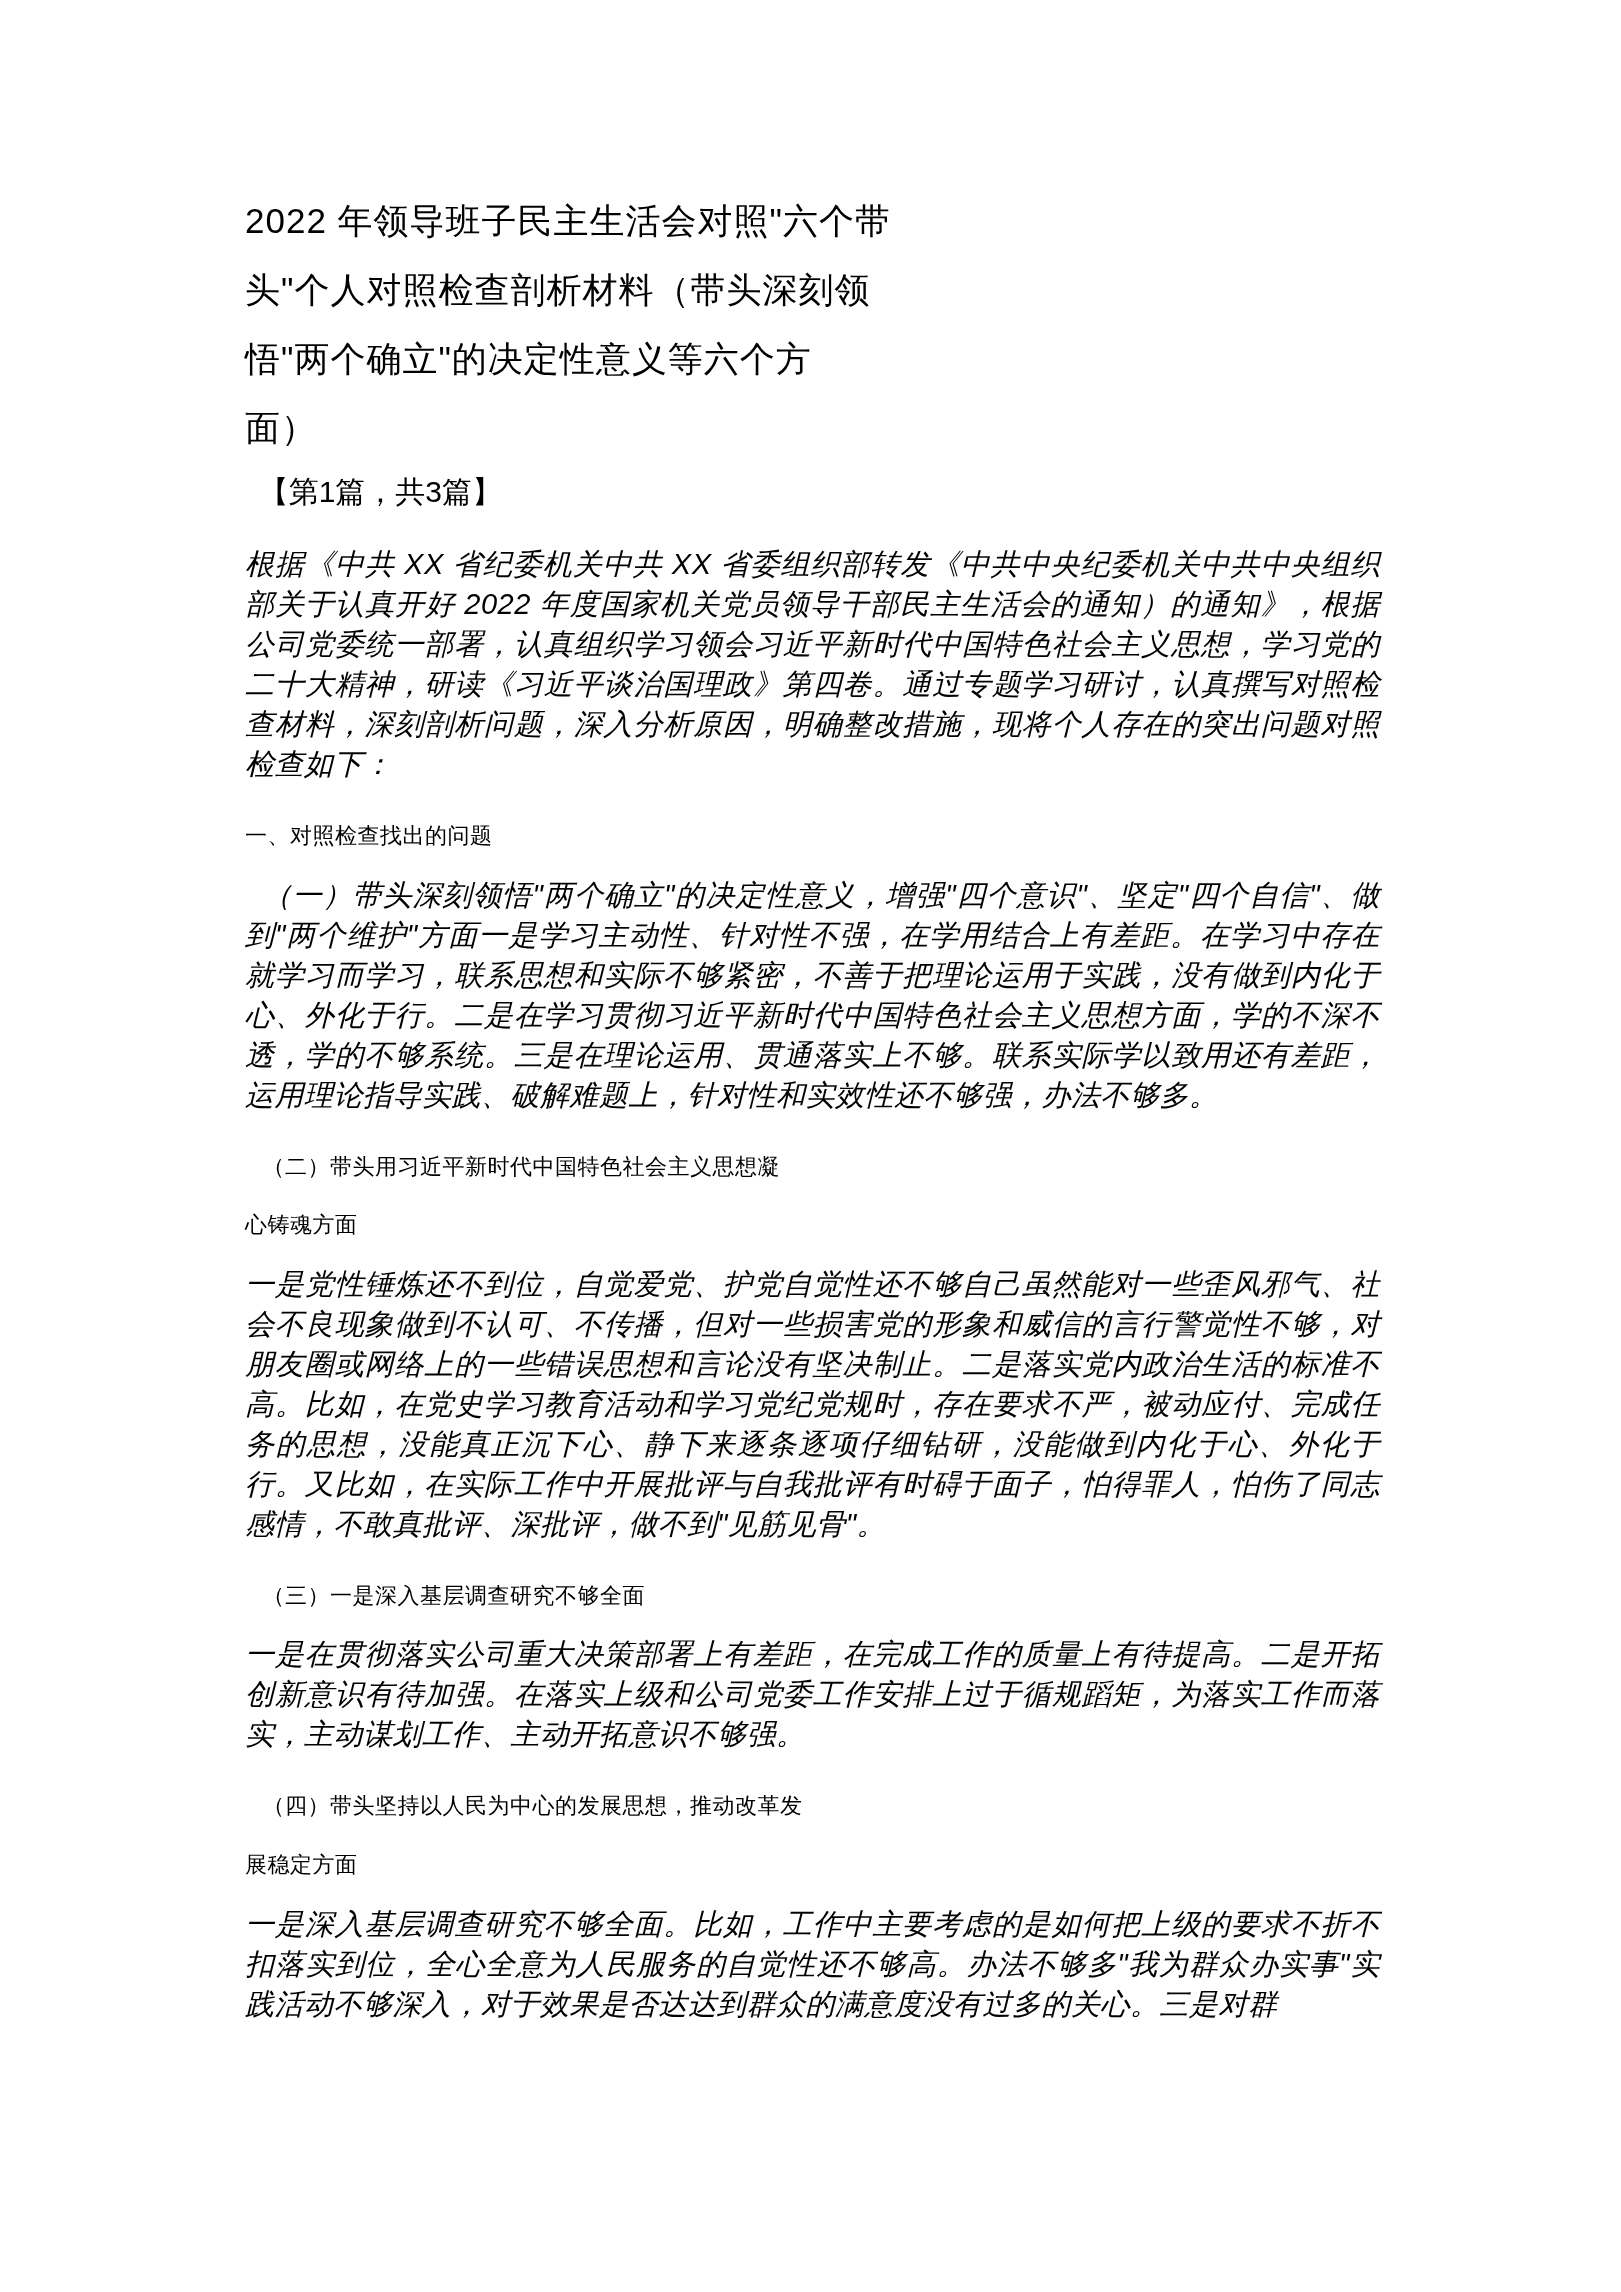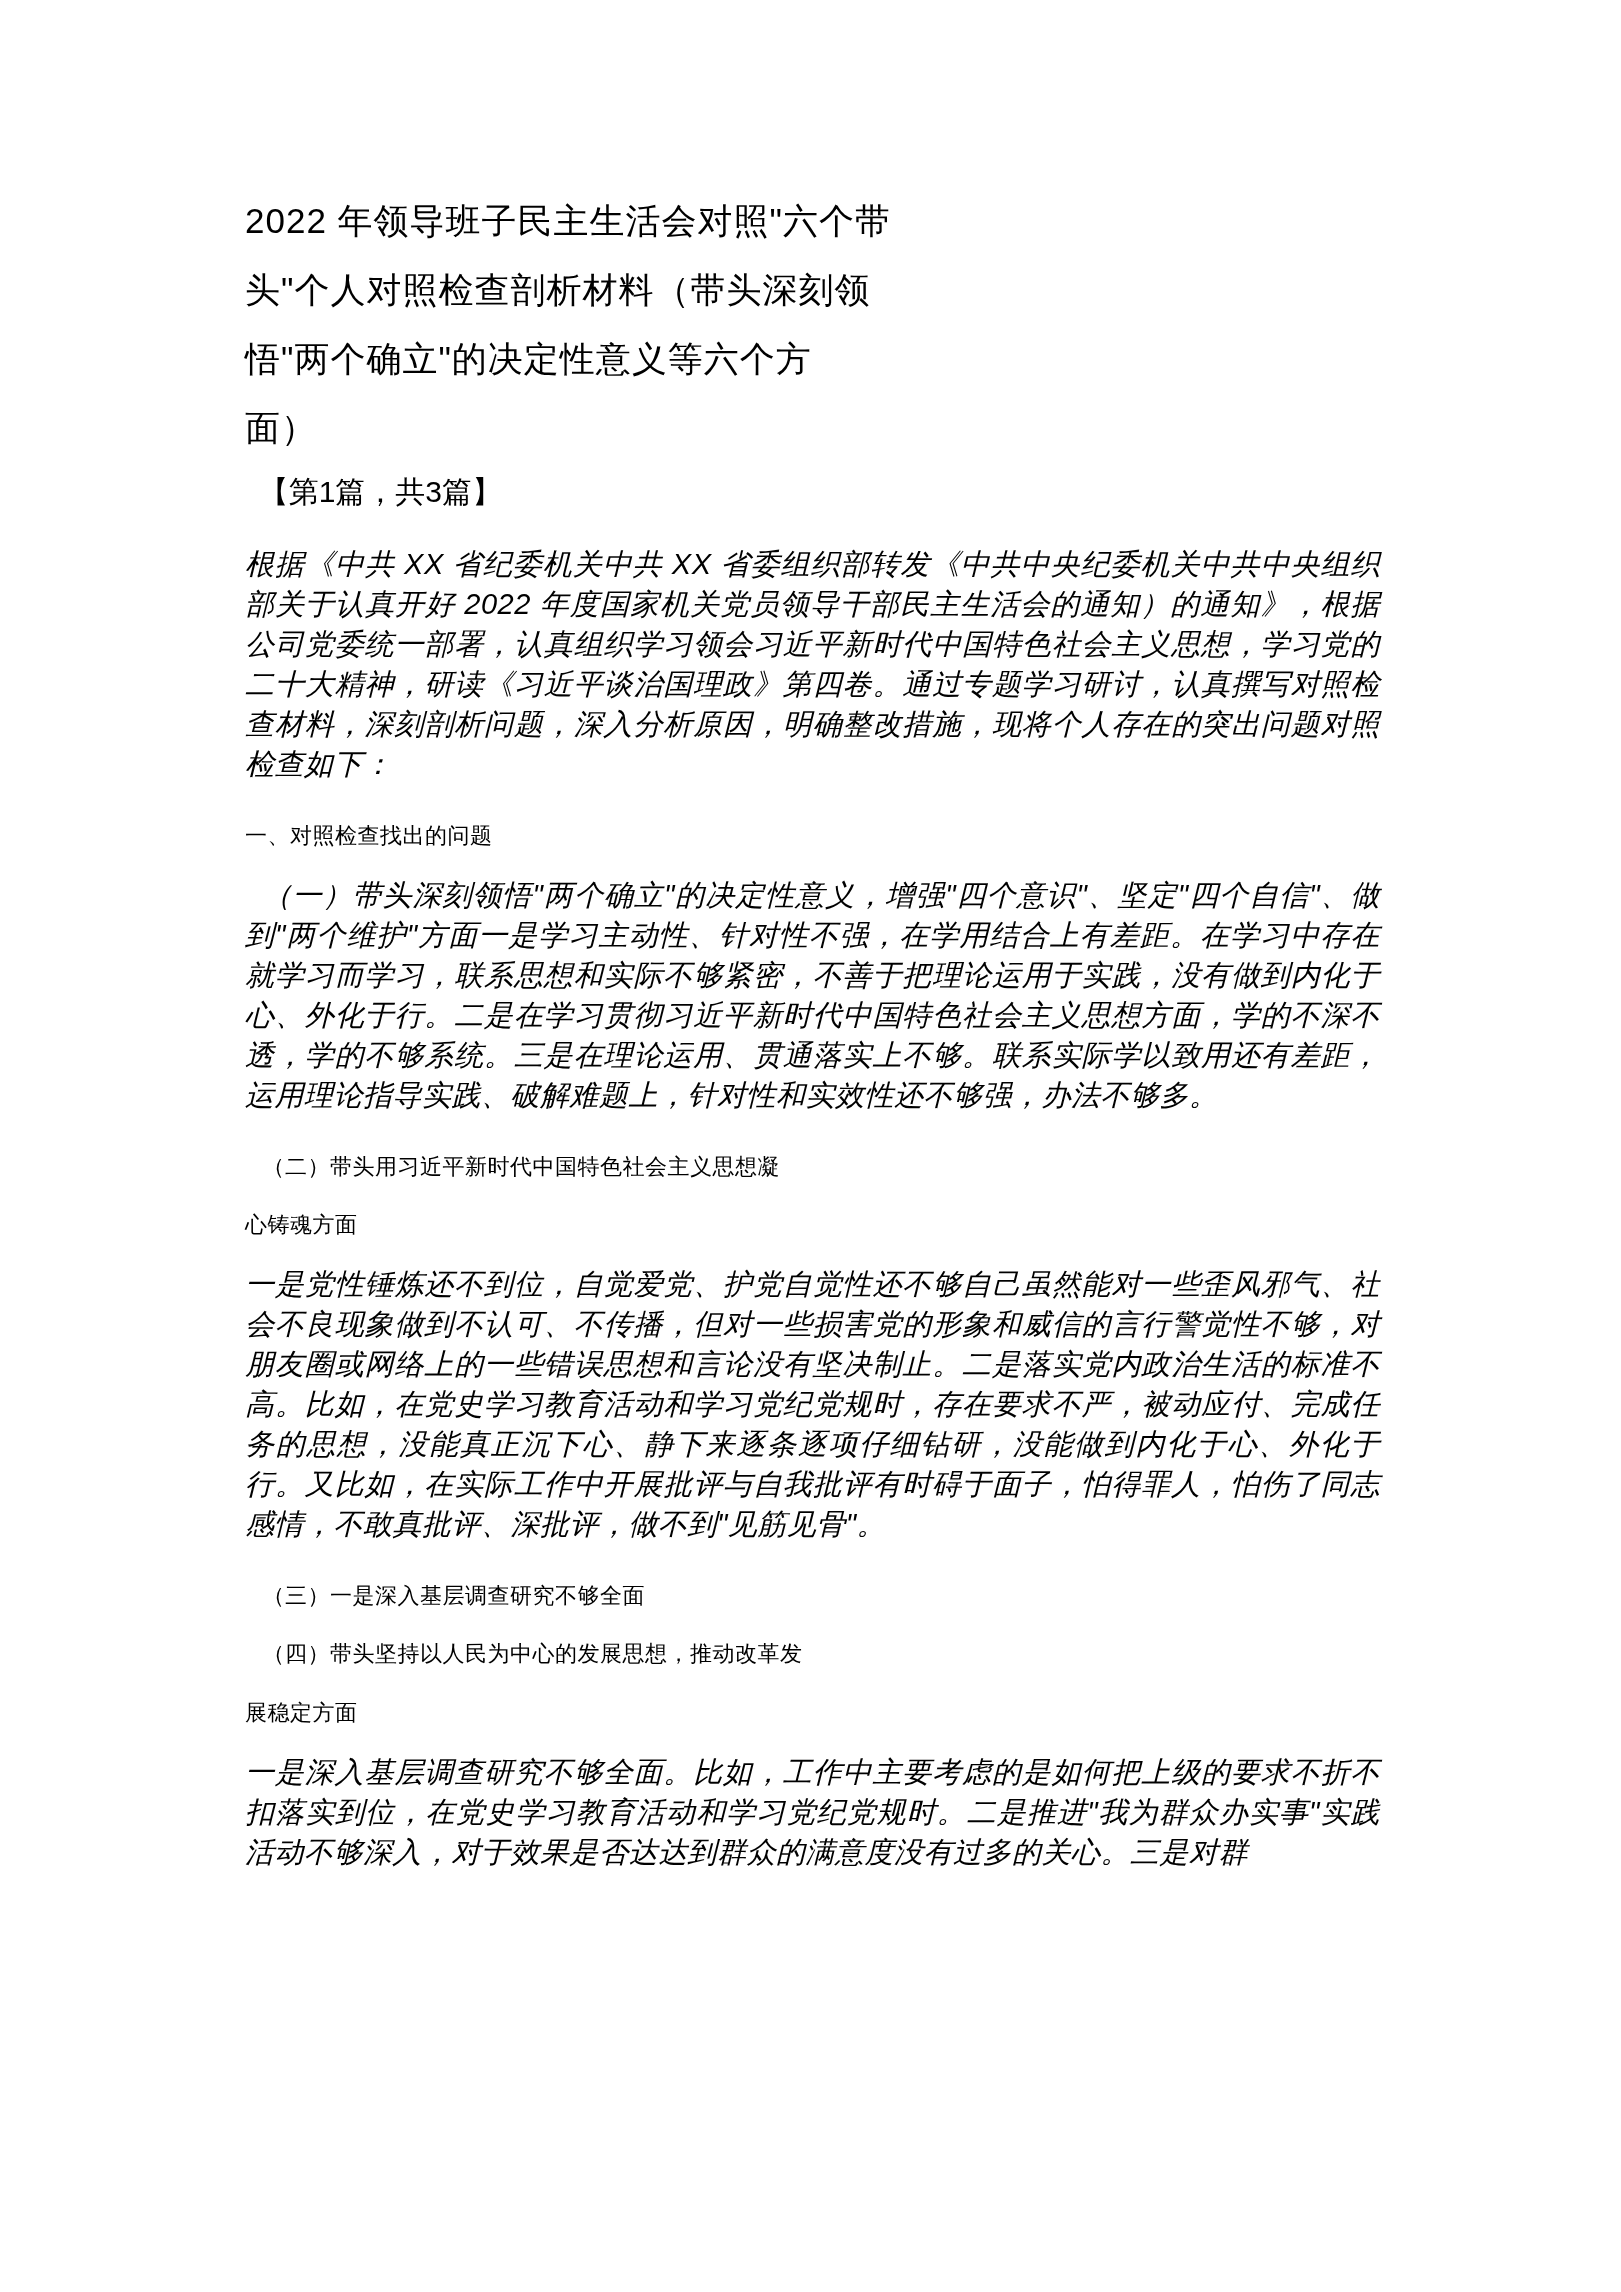--- a/index.html
+++ b/index.html
@@ -72,21 +72,22 @@
 
     <div class="para indent">（一）带头深刻领悟"两个确立"的决定性意义，增强"四个意识"、坚定"四个自信"、做到"两个维护"方面一是学习主动性、针对性不强，在学用结合上有差距。在学习中存在就学习而学习，联系思想和实际不够紧密，不善于把理论运用于实践，没有做到内化于心、外化于行。二是在学习贯彻习近平新时代中国特色社会主义思想方面，学的不深不透，学的不够系统。三是在理论运用、贯通落实上不够。联系实际学以致用还有差距，运用理论指导实践、破解难题上，针对性和实效性还不够强，办法不够多。</div>
 
     <div class="line indent">（二）带头用习近平新时代中国特色社会主义思想凝</div>
     <div class="line">心铸魂方面</div>
 
     <div class="para">一是党性锤炼还不到位，自觉爱党、护党自觉性还不够自己虽然能对一些歪风邪气、社会不良现象做到不认可、不传播，但对一些损害党的形象和威信的言行警觉性不够，对朋友圈或网络上的一些错误思想和言论没有坚决制止。二是落实党内政治生活的标准不高。比如，在党史学习教育活动和学习党纪党规时，存在要求不严，被动应付、完成任务的思想，没能真正沉下心、静下来逐条逐项仔细钻研，没能做到内化于心、外化于行。又比如，在实际工作中开展批评与自我批评有时碍于面子，怕得罪人，怕伤了同志感情，不敢真批评、深批评，做不到"见筋见骨"。</div>
 
     <div class="line indent">（三）一是深入基层调查研究不够全面</div>
 
+    <div class="para">一是在贯彻落实公司重大决策部署上有差距，在完成工作的质量上有待提高。二是开拓创新意识有待加强。在落实上级和公司党委工作安排上过于循规蹈矩，为落实工作而落实，主动谋划工作、主动开拓意识不够强。</div>
 
     <div class="line indent">（四）带头坚持以人民为中心的发展思想，推动改革发</div>
     <div class="line">展稳定方面</div>
 
-    <div class="para">一是深入基层调查研究不够全面。比如，工作中主要考虑的是如何把上级的要求不折不扣落实到位，在党史学习教育活动和学习党纪党规时。二是推进"我为群众办实事"实践活动不够深入，对于效果是否达达到群众的满意度没有过多的关心。三是对群</div>
+    <div class="para">一是深入基层调查研究不够全面。比如，工作中主要考虑的是如何把上级的要求不折不扣落实到位，全心全意为人民服务的自觉性还不够高。办法不够多"我为群众办实事"实践活动不够深入，对于效果是否达达到群众的满意度没有过多的关心。三是对群</div>
 
   </div>
 </div>
 
 
 </body></html>

